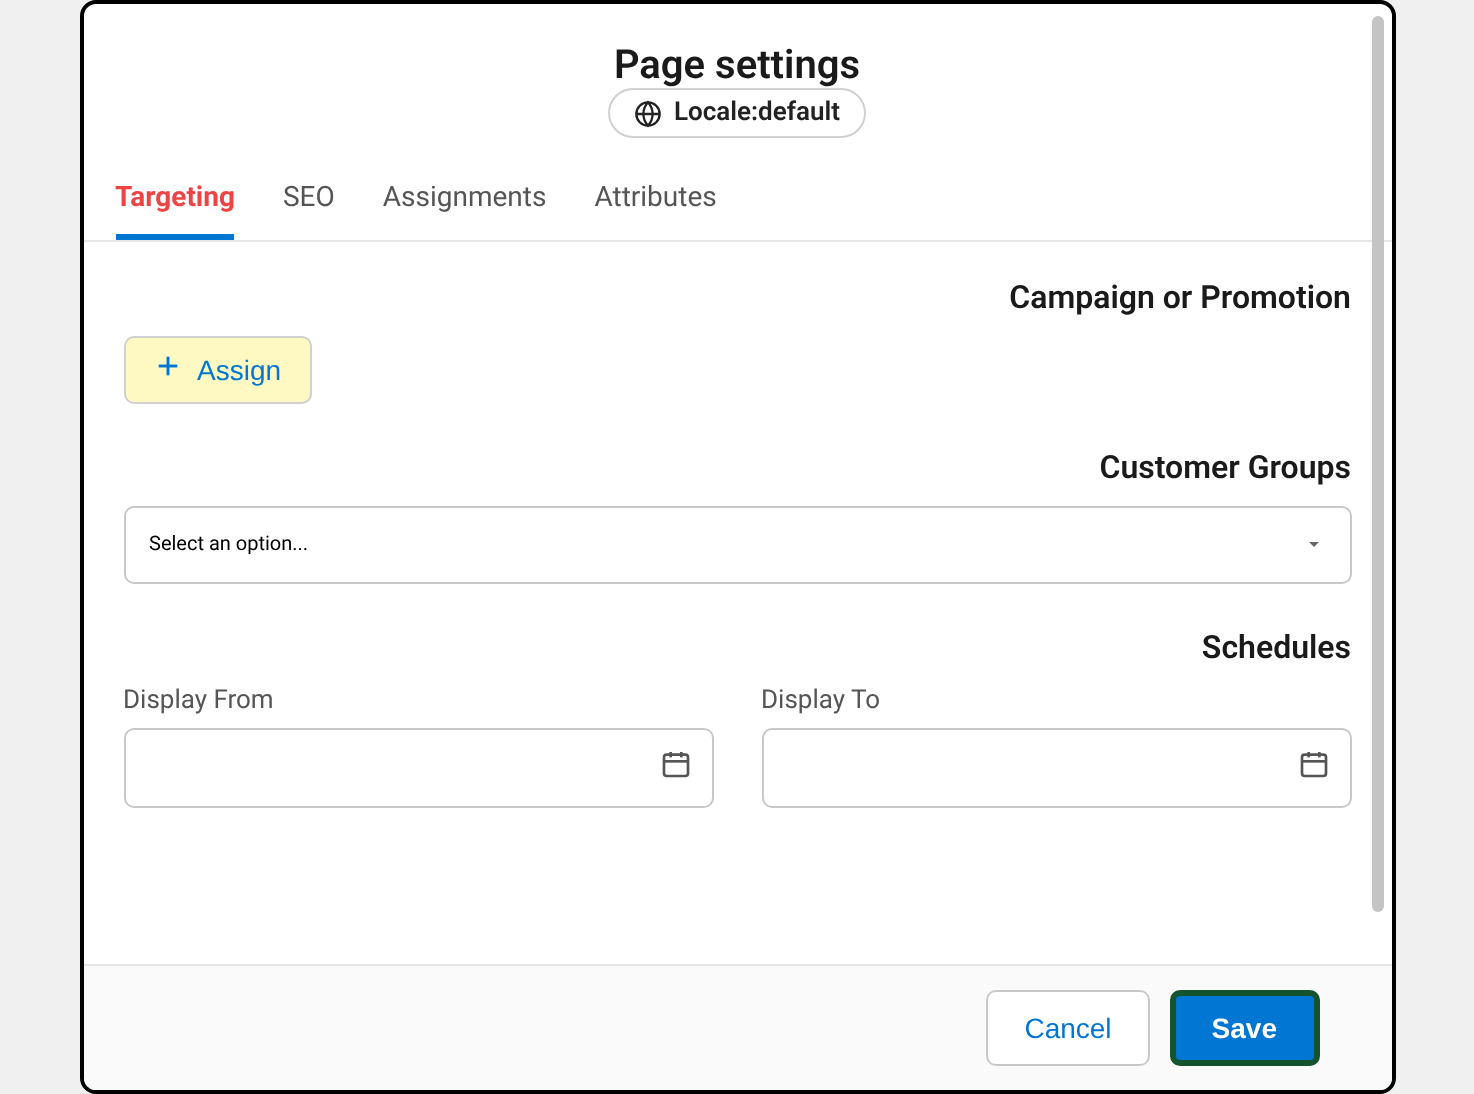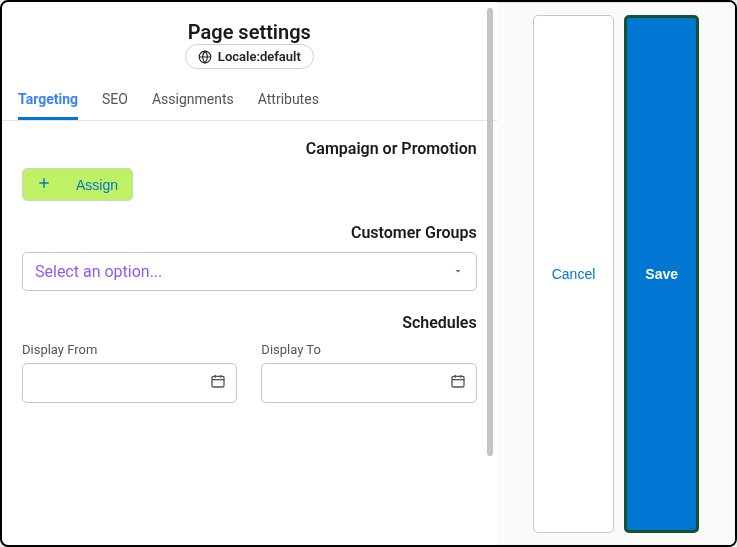--- a/index.html
+++ b/index.html
@@ -4,27 +4,27 @@
   <style>
     * { box-sizing: border-box; margin: 0; padding: 0; }
     body {
       font-family: -apple-system, BlinkMacSystemFont, "Segoe UI", Roboto, Helvetica, Arial, sans-serif;
       background: #f0f0f0;
       display: flex;
       align-items: flex-start;
       justify-content: center;
     }
     .modal {
-      width: 737px;
+      width: 658px;
       height: 547px;
       background: #fff;
       border: 2px solid #000;
       border-radius: 8px;
       display: flex;
-      flex-direction: row;
+      flex-direction: column;
       overflow: hidden;
       position: relative;
     }
     .scrollable {
       flex: 1;
       overflow-y: auto;
       position: relative;
     }
     .header {
       padding: 18px 16px 10px;
@@ -54,45 +54,45 @@
       border-bottom: 1px solid #e5e5e5;
     }
     .tab {
       padding: 12px 0 10px;
       font-size: 14px;
       color: #555;
       cursor: pointer;
       border-bottom: 3px solid transparent;
     }
     .tab.active {
-      color: #3b82f6;
+      color: #ef4444;
       font-weight: 700;
       border-bottom-color: #0176d3;
     }
     .content {
       padding: 18px 20px 30px;
     }
     .section {
       margin-bottom: 22px;
     }
     .section-title {
       font-size: 16px;
       font-weight: 600;
       color: #1a1a1a;
       margin-bottom: 10px;
       text-align: right;
     }
     .assign-btn {
       display: inline-flex;
       align-items: center;
-      gap: 25px;
+      gap: 8px;
       padding: 7px 14px;
       border: 1px solid #d0d0d0;
       border-radius: 5px;
-      background: #bef264;
+      background: #fef9c3;
       color: #0176d3;
       font-size: 14px;
       cursor: pointer;
     }
     .plus-icon {
       color: #0176d3;
       font-size: 16px;
       font-weight: 400;
       line-height: 1;
     }
@@ -101,22 +101,22 @@
       align-items: center;
       justify-content: space-between;
       width: 100%;
       padding: 9px 12px;
       border: 1px solid #c8c8c8;
       border-radius: 5px;
       background: #fff;
       cursor: pointer;
     }
     .select-placeholder {
-      color: #8b5cf6;
-      font-size: 16px;
+      color: #000000;
+      font-size: 10px;
     }
     .chevron-down {
       color: #666;
     }
     .schedule-row {
       display: flex;
       gap: 24px;
     }
     .schedule-col {
       flex: 1;

